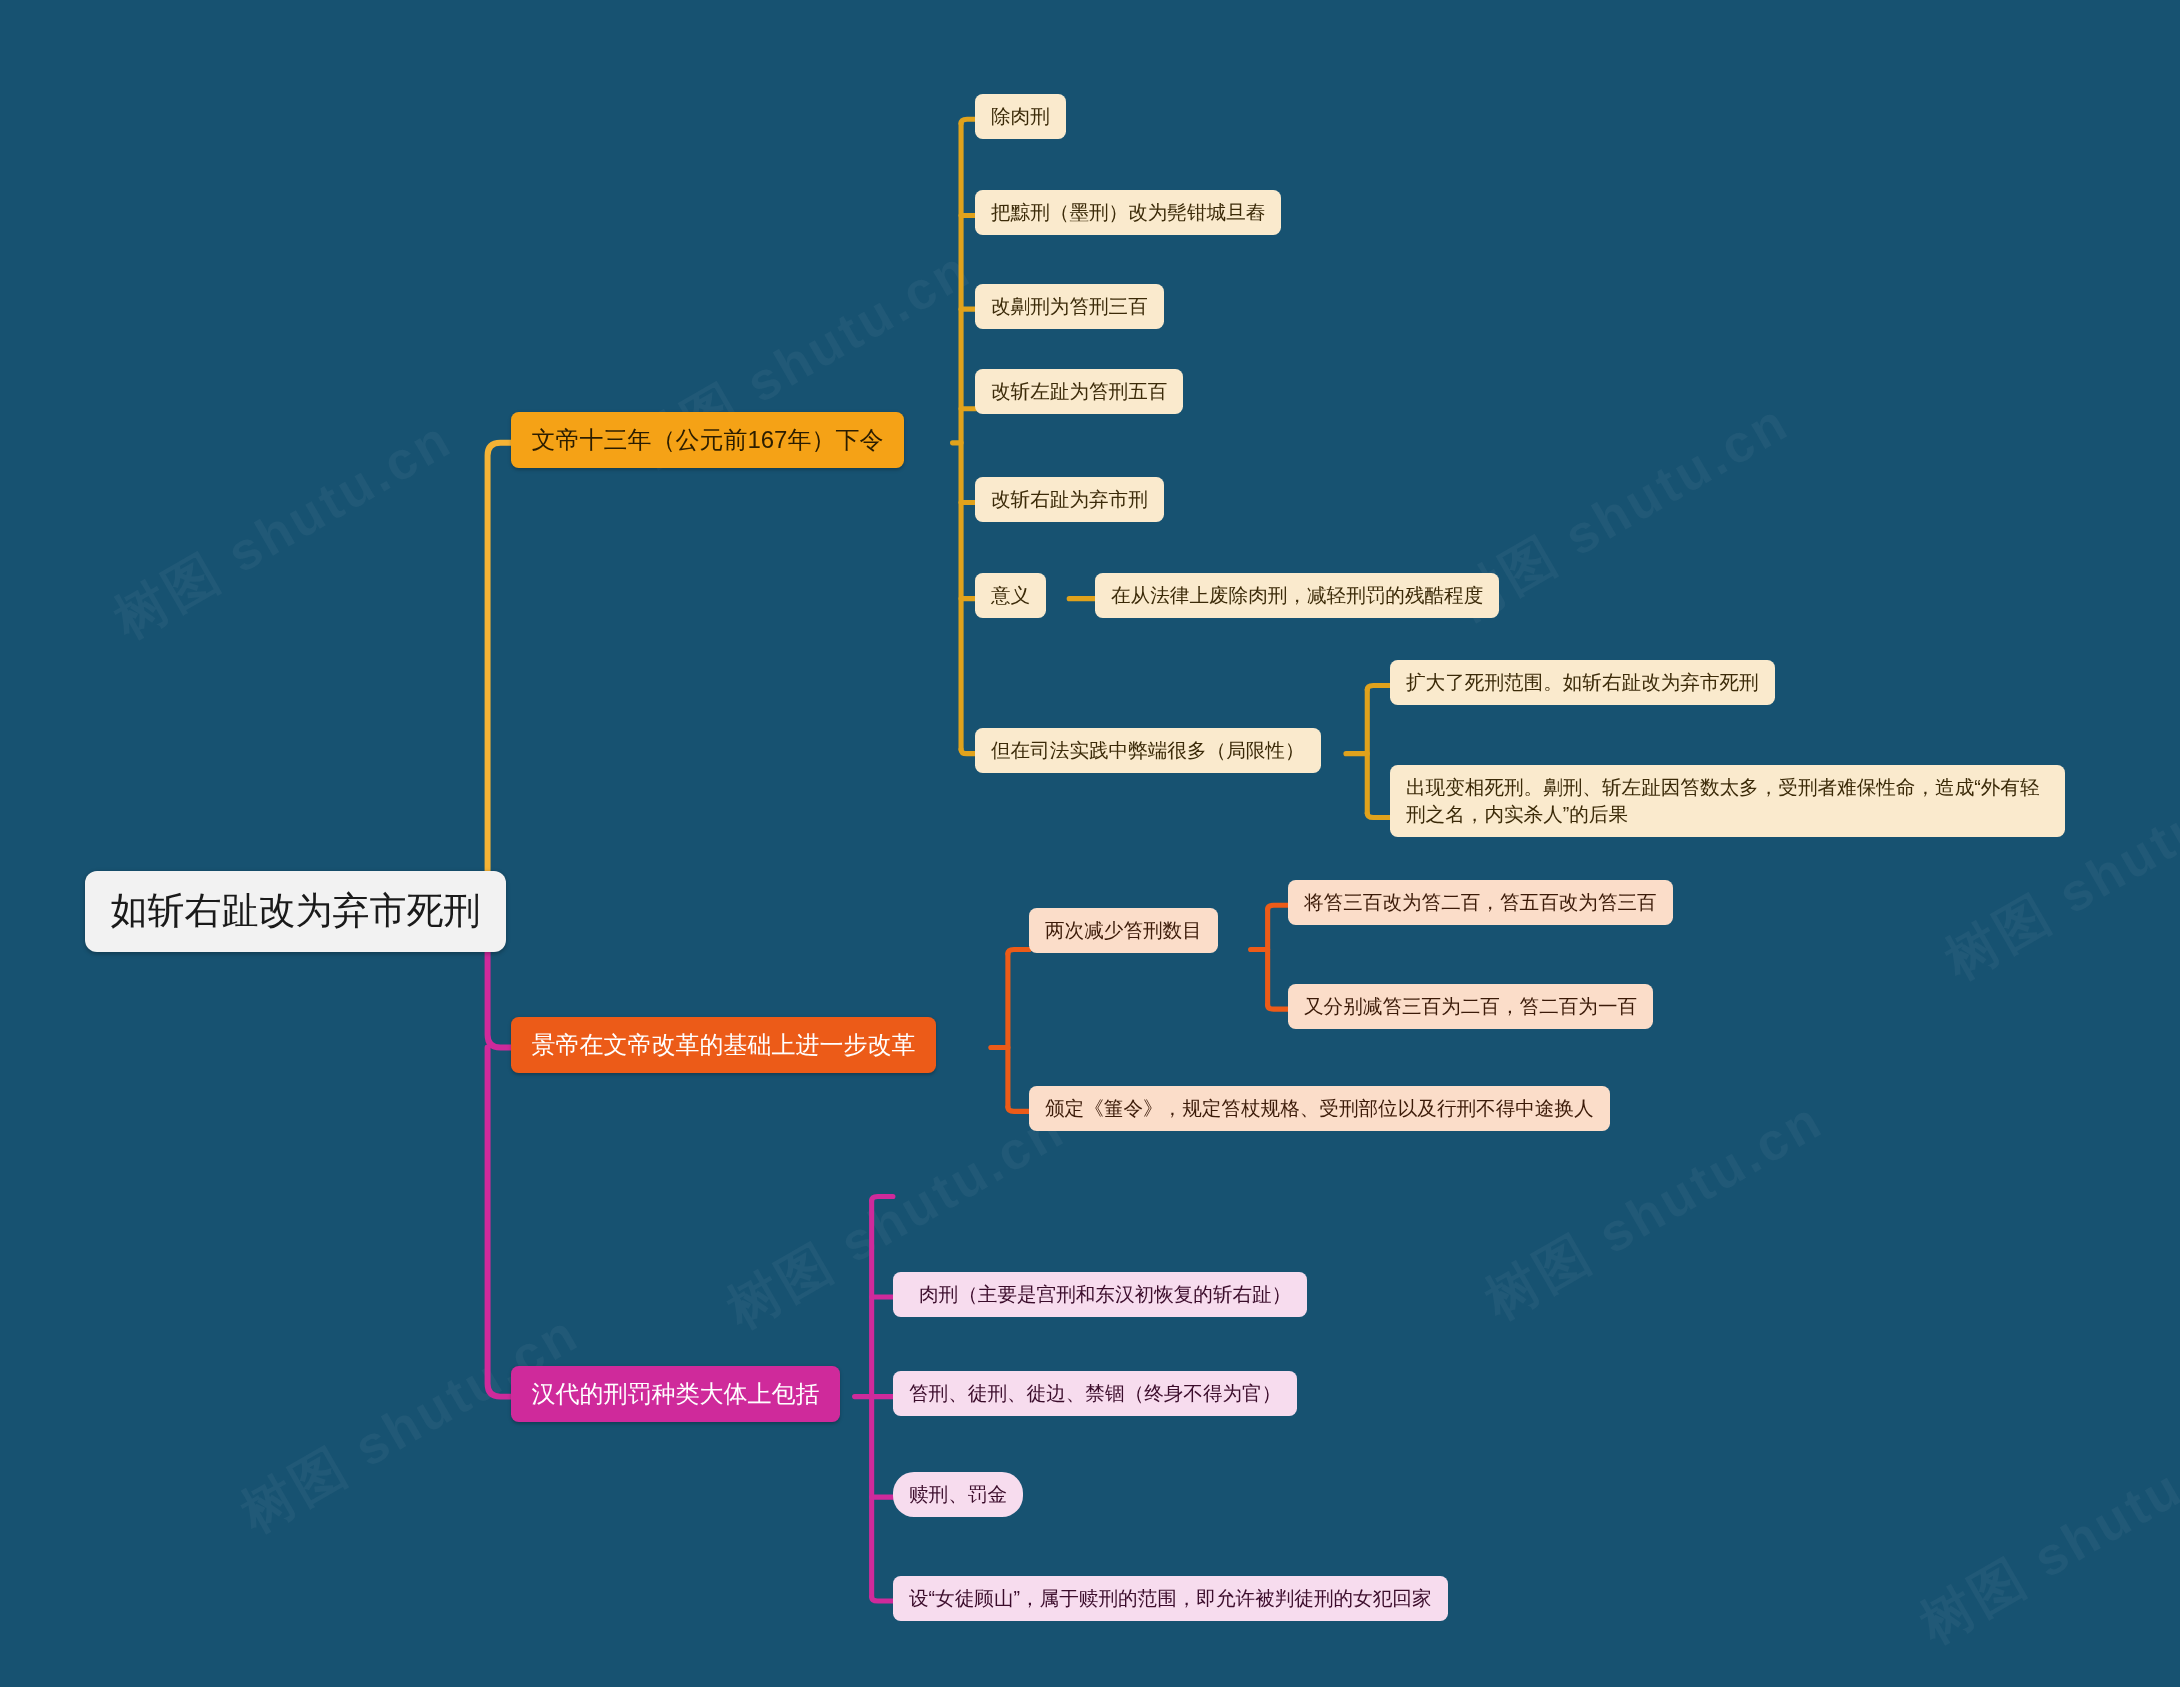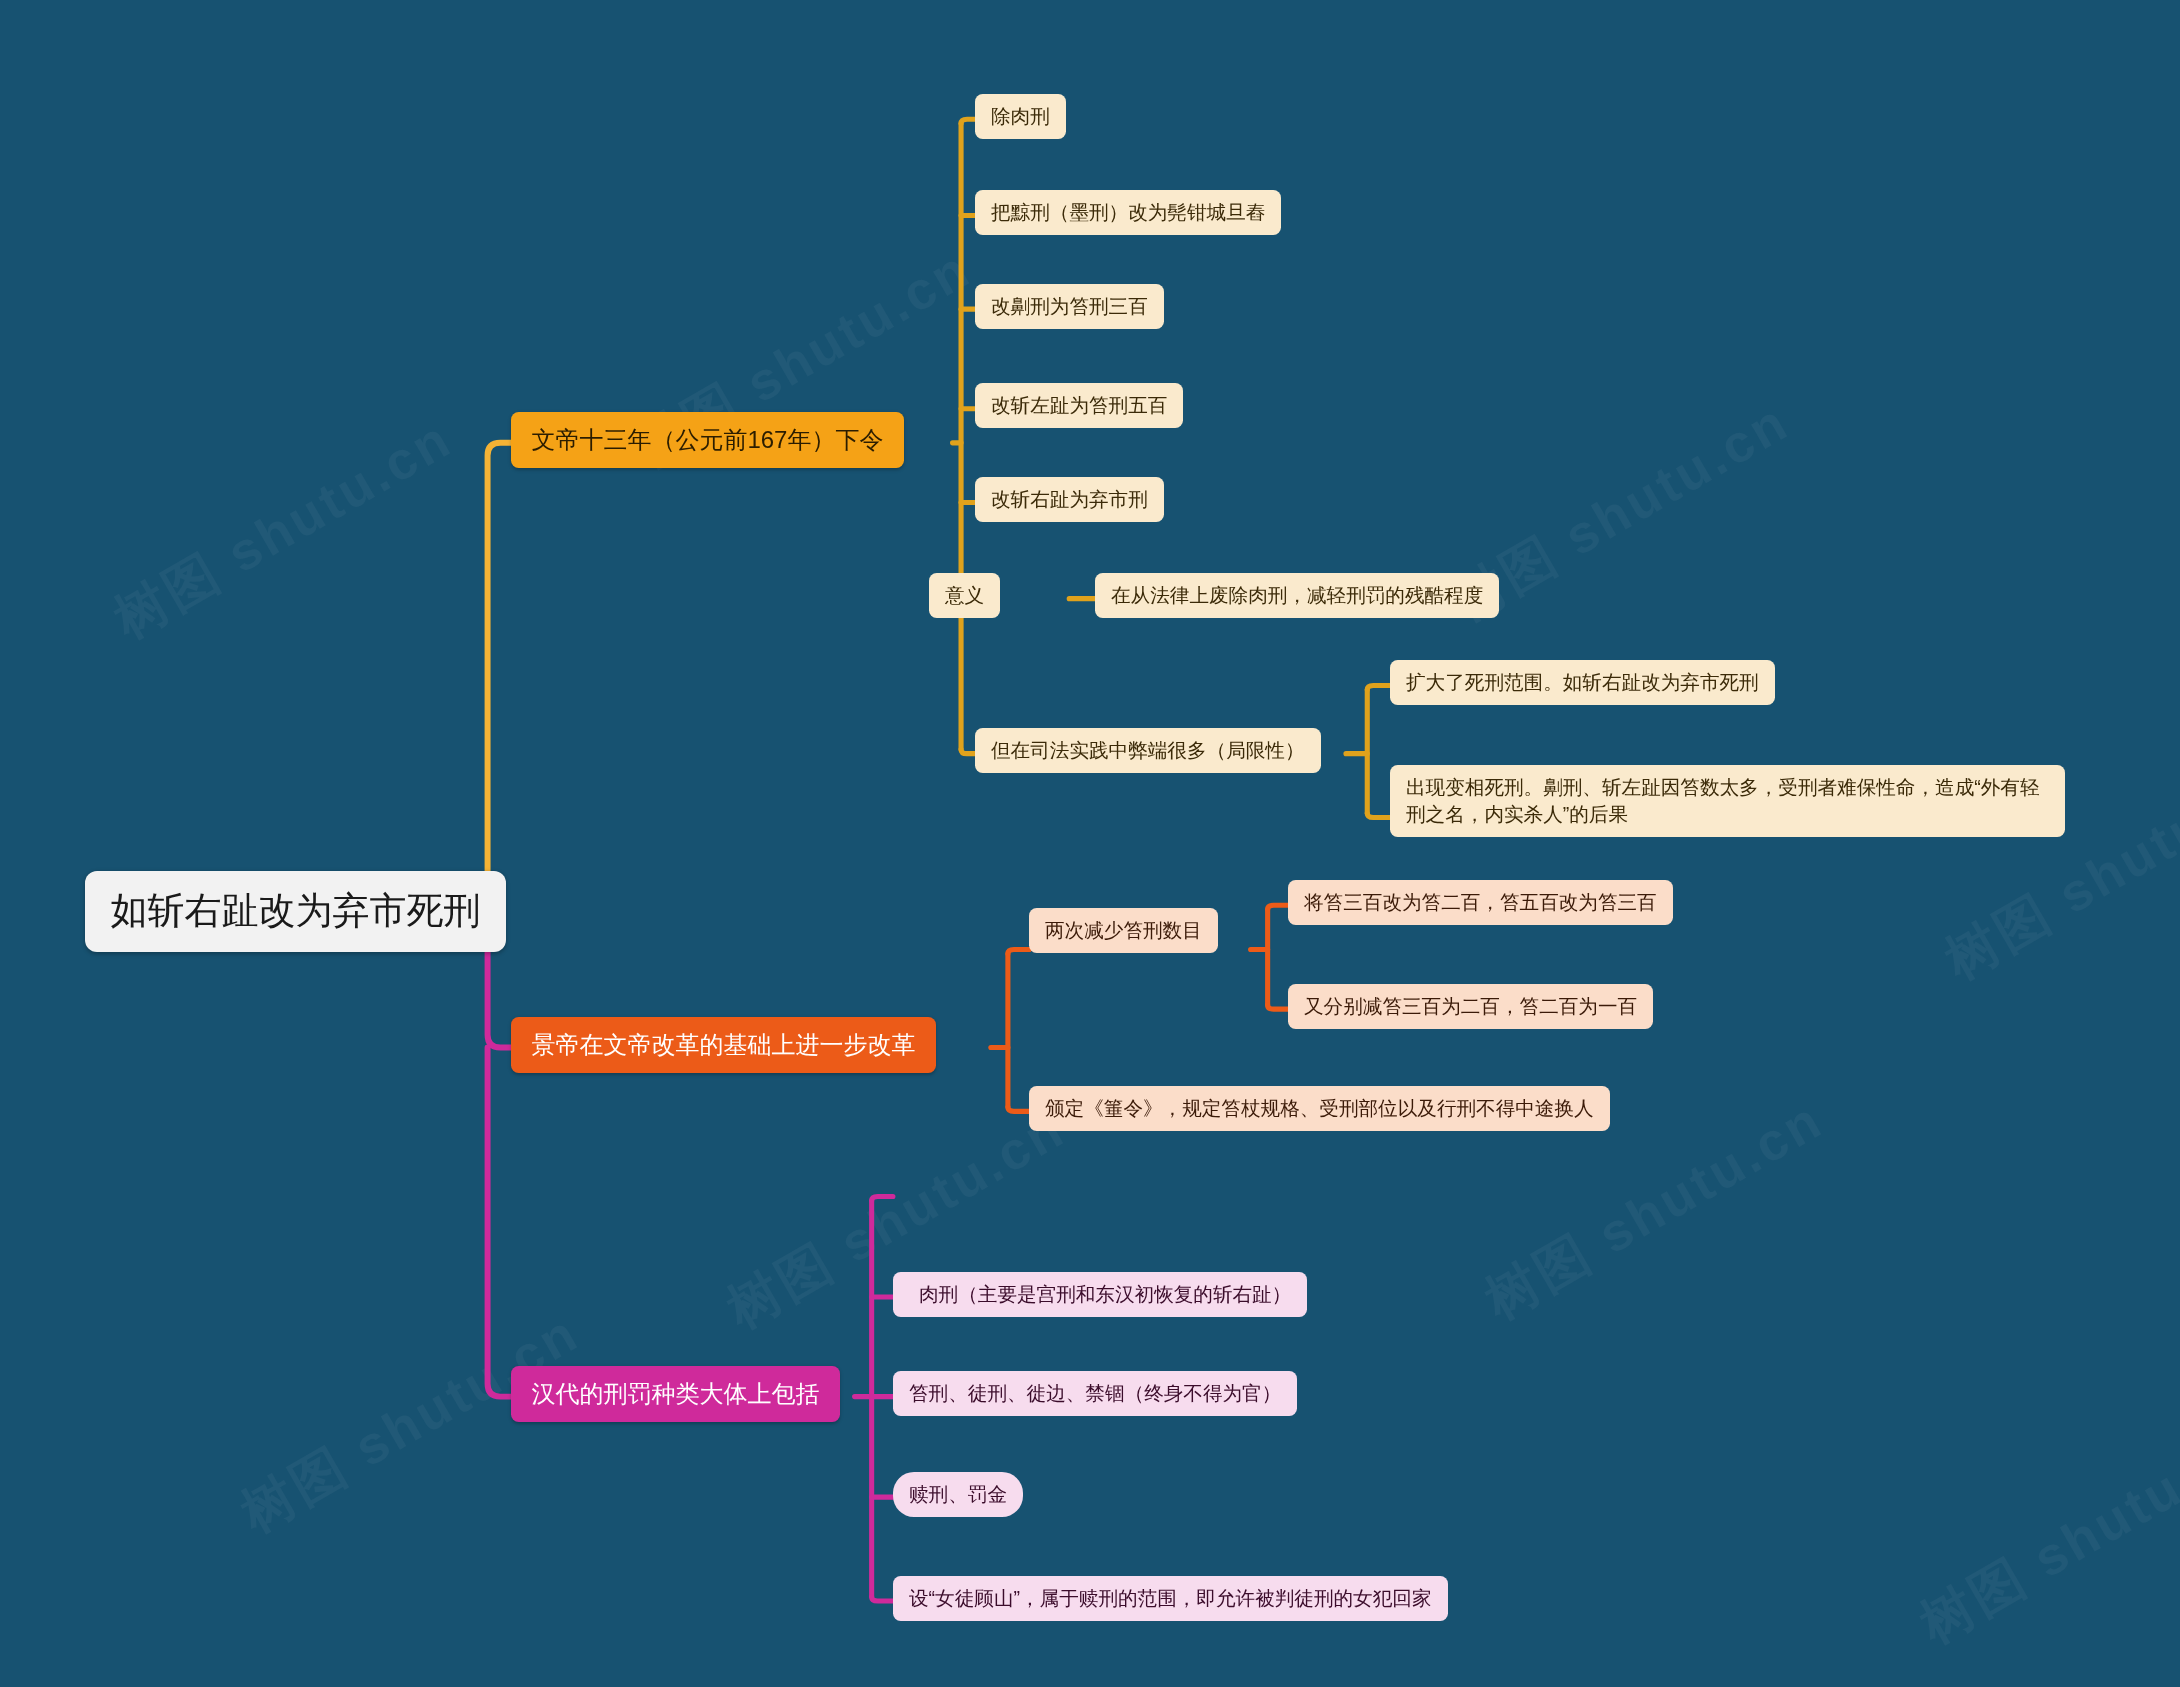--- a/index.html
+++ b/index.html
@@ -139,28 +139,28 @@
 
   <div class="node lvl2 beige" style="left:975px; top:94px;">
     <span>除肉刑</span>
   </div>
   <div class="node lvl2 beige" style="left:975px; top:190px;">
     <span>把黥刑（墨刑）改为髡钳城旦舂</span>
   </div>
   <div class="node lvl2 beige" style="left:975px; top:284px;">
     <span>改劓刑为笞刑三百</span>
   </div>
-  <div class="node lvl2 beige" style="left:975px; top:383px;">
+  <div class="node lvl2 beige" style="left:975px; top:369px;">
     <span>改斩左趾为笞刑五百</span>
   </div>
   <div class="node lvl2 beige" style="left:975px; top:477px;">
     <span>改斩右趾为弃市刑</span>
   </div>
 
-  <div class="node lvl2 beige" style="left:929px; top:573px;">
+  <div class="node lvl2 beige" style="left:975px; top:573px;">
     <span>意义</span>
   </div>
   <div class="node lvl3 beige" style="left:1095px; top:573px;">
     <span>在从法律上废除肉刑，减轻刑罚的残酷程度</span>
   </div>
 
   <div class="node lvl2 beige" style="left:975px; top:728px;">
     <span>但在司法实践中弊端很多（局限性）</span>
   </div>
   <div class="node lvl3 beige" style="left:1390px; top:660px;">

